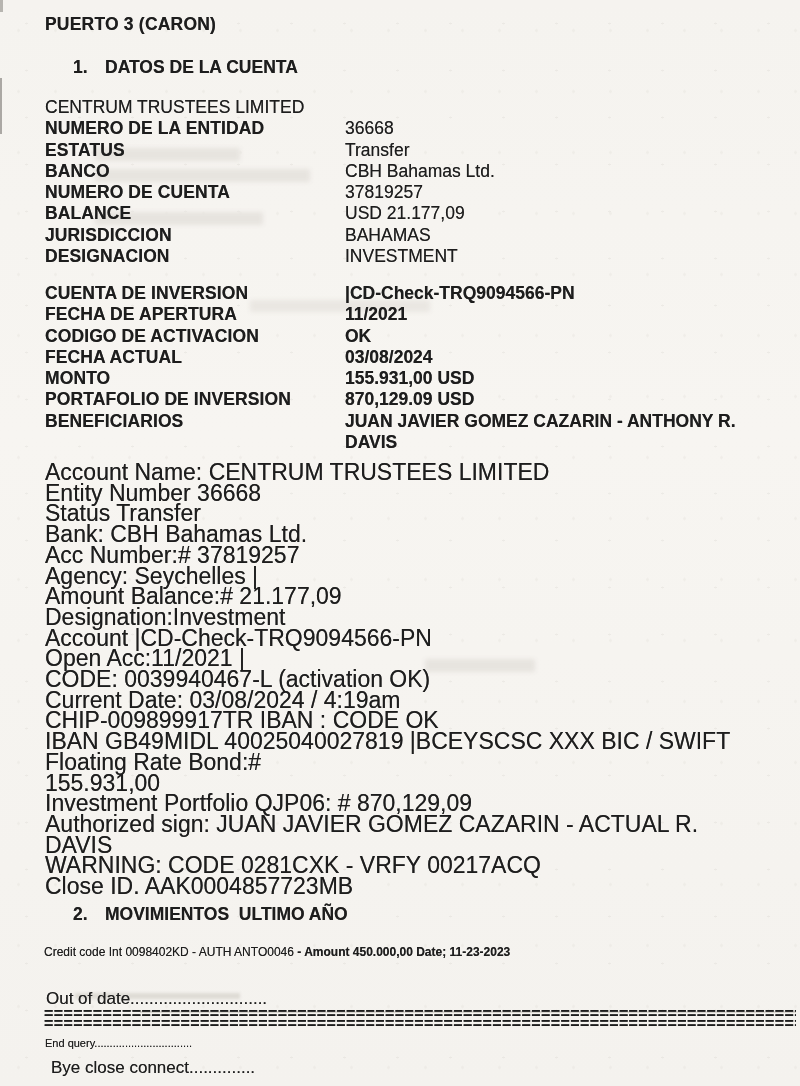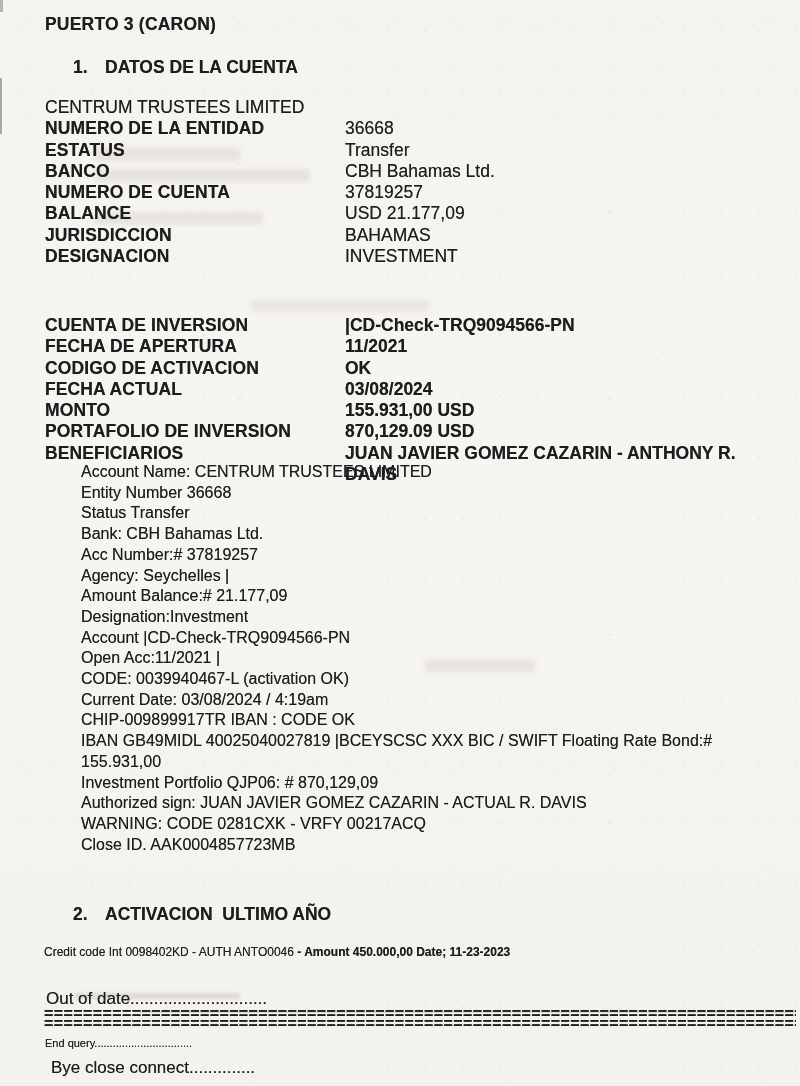--- a/index.html
+++ b/index.html
@@ -24,26 +24,26 @@
     position:absolute;top:14px;left:45px;
     font-size:17.5px;font-weight:700;letter-spacing:0.2px;
   }
   .section-heading{position:absolute;font-size:17.5px;font-weight:700;}
   #sec1{top:57px;left:73px;}
   #sec2{top:904px;left:73px;}
   .section-heading .num{display:inline-block;width:32px;}
   .section-heading .ttl{white-space:pre;}
   .fields{position:absolute;left:45px;font-size:17.5px;line-height:21.3px;width:740px;}
   #block1{top:97px;}
-  #block2{top:283px;margin-top:32px;}
+  #block2{top:283px;}
   .field-row{display:flex;align-items:flex-start;}
   .flabel{flex:0 0 300px;font-weight:700;letter-spacing:0.1px;}
   .fvalue{max-width:438px;}
   #block2 .fvalue{font-weight:700;}
-  .summary{position:absolute;top:462px;left:45px;width:712px;font-size:16px;line-height:20.7px;margin-left:36px;}
+  .summary{position:absolute;top:462px;left:45px;width:712px;font-size:23px;line-height:20.7px;}
   .movement{position:absolute;top:945px;left:44px;font-size:12px;white-space:nowrap;}
   .movement .mbold{font-weight:700;}
   .outdate{position:absolute;top:989px;left:46px;font-size:17px;}
   .sep{
     position:absolute;top:1009px;left:44px;width:752px;height:22px;
     overflow:hidden;font-weight:700;font-size:16px;line-height:10px;
     letter-spacing:0.4px;white-space:nowrap;
   }
   .endq{position:absolute;top:1037px;left:45px;font-size:11px;}
   .byec{position:absolute;top:1058px;left:51px;font-size:17px;}
@@ -196,21 +196,21 @@
       <div class="sline">Investment Portfolio QJP06: # 870,129,09</div>
 
       <div class="sline">Authorized sign: JUAN JAVIER GOMEZ CAZARIN - ACTUAL R. DAVIS</div>
 
       <div class="sline">WARNING: CODE 0281CXK - VRFY 00217ACQ</div>
 
       <div class="sline">Close ID. AAK0004857723MB</div>
     </div>
 
   <div class="section-heading txt" id="sec2">
-    <span class="num">2.</span><span class="ttl">ACTIVACION  ULTIMO AÑO</span>
+    <span class="num">2.</span><span class="ttl">MOVIMIENTOS  ULTIMO AÑO</span>
   </div>
 
   <div class="movement txt">
     <span>Credit code Int 0098402KD - AUTH ANTO0046 </span><span class="mbold">- Amount 450.000,00 Date; 11-23-2023</span>
   </div>
 
   <div class="outdate txt">Out of date.............................</div>
 
   <div class="sep txt">
     <div>========================================================================================</div>

